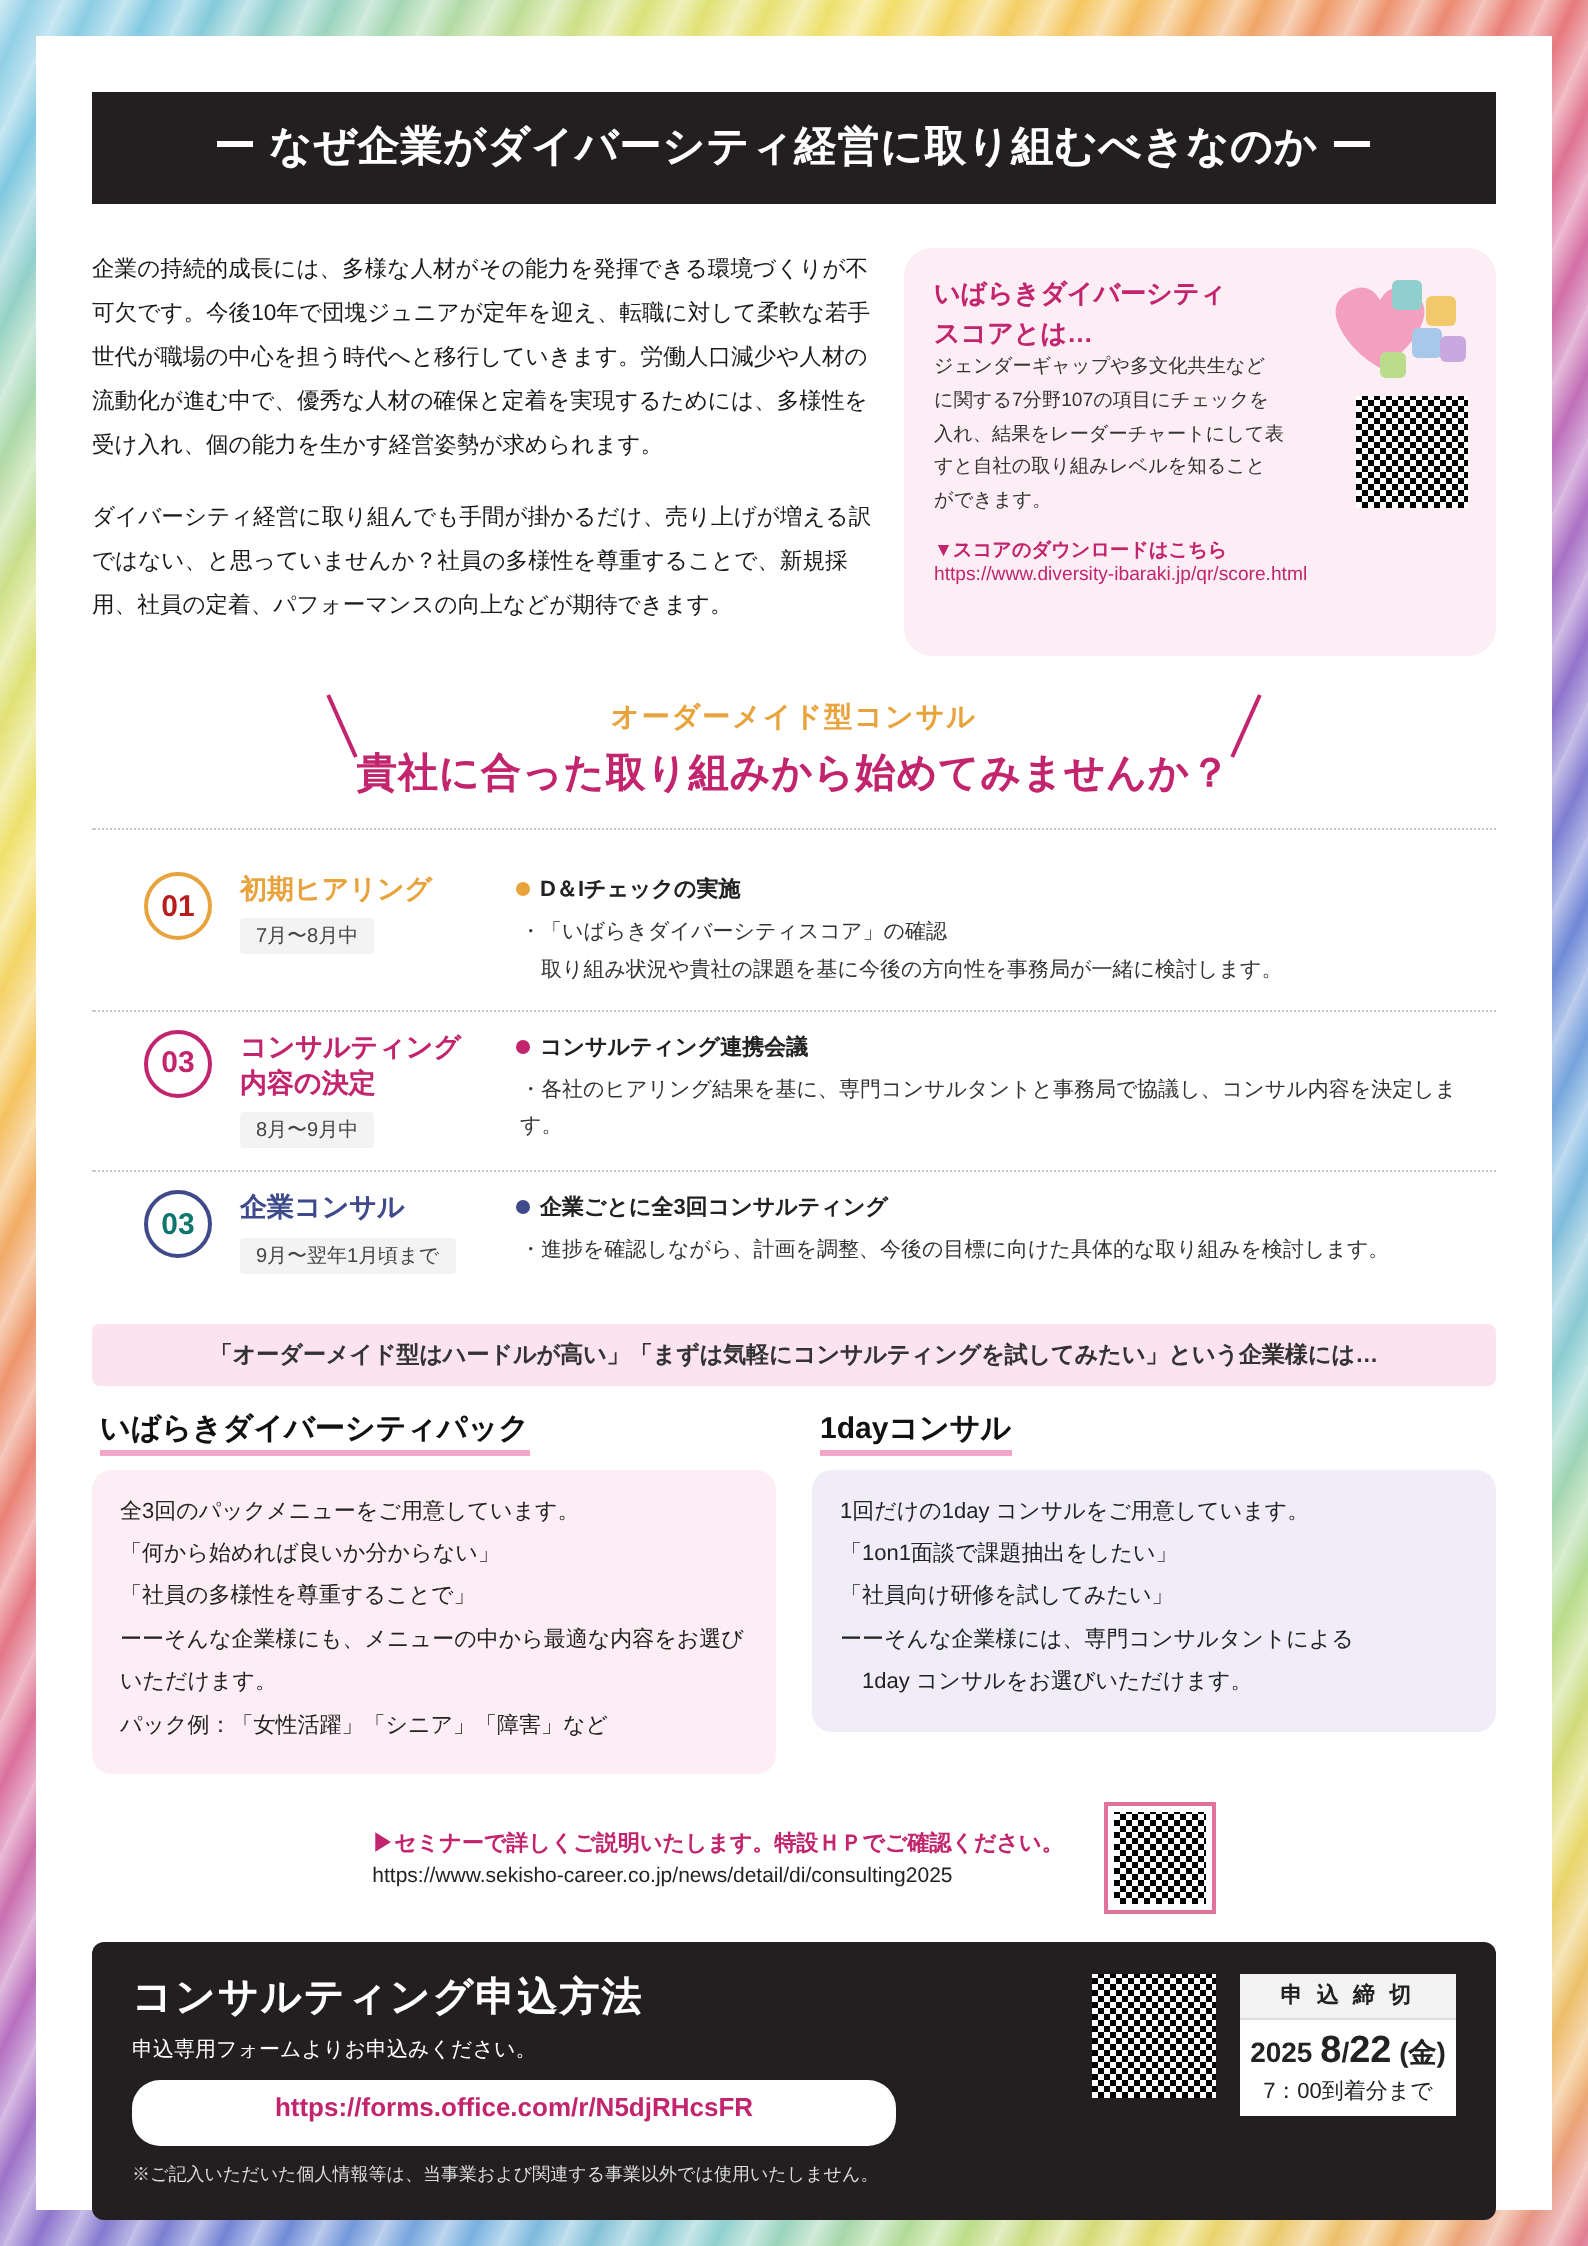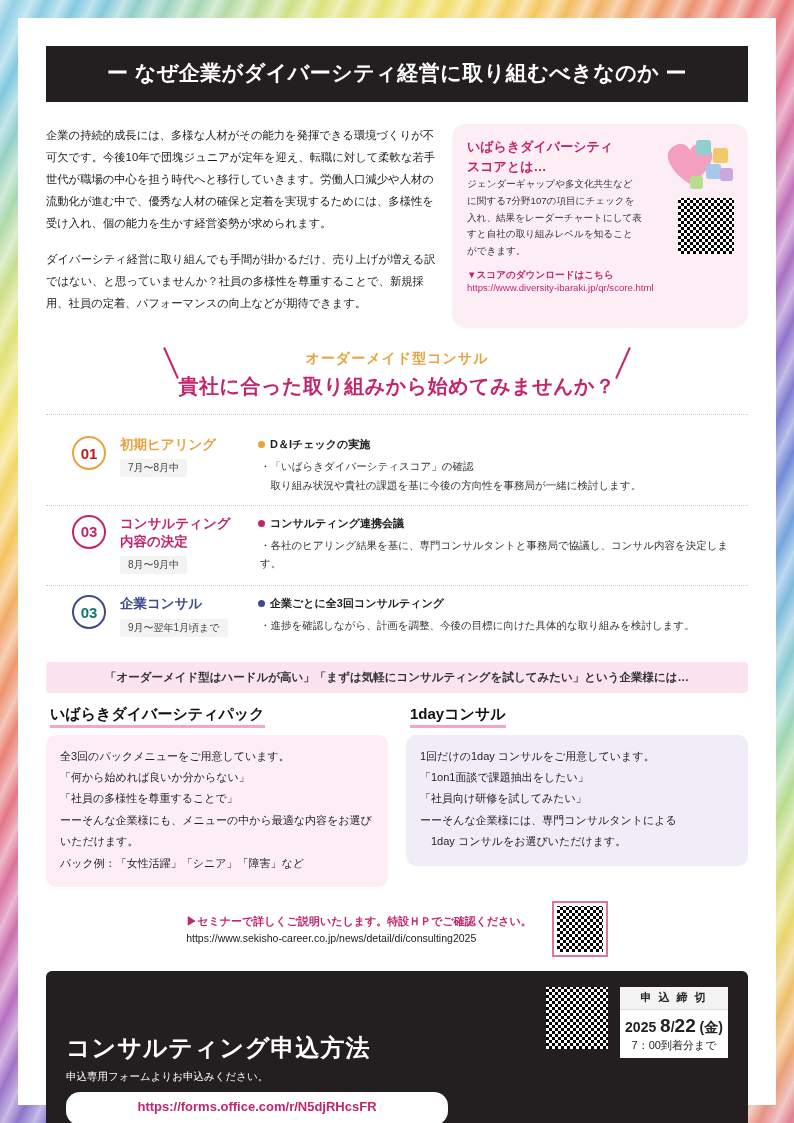--- a/index.html
+++ b/index.html
@@ -228,21 +228,21 @@
   .apply {
     margin: 14px 28px 0 28px;
     background: #231f20;
     border-radius: 6px;
     padding: 14px 20px 16px;
     display: flex;
     color: #fff;
   }
   .apply-left { flex: 1; }
   .apply-left h2 {
-    font-size: 24px; font-weight: bold; letter-spacing: 1px; margin-top: 47px;
+    font-size: 20px; font-weight: bold; letter-spacing: 1px;
   }
   .apply-left .note {
     font-size: 10.5px; margin-top: 6px;
   }
   .url-pill {
     margin-top: 8px;
     background: #fff;
     border-radius: 14px;
     text-align: center;
     padding: 5px 0 10px;

